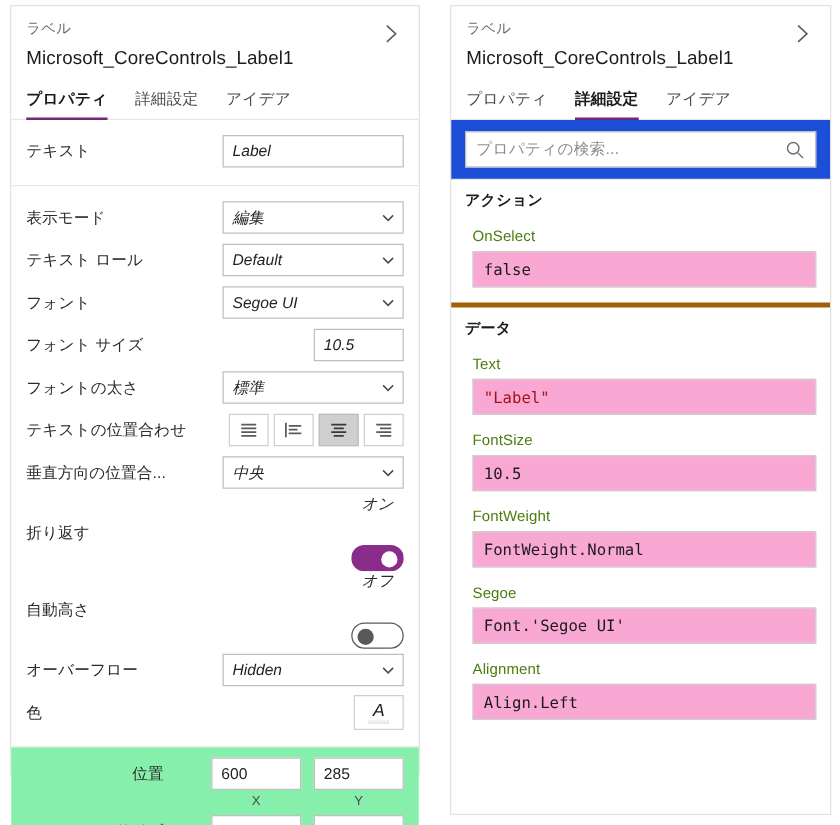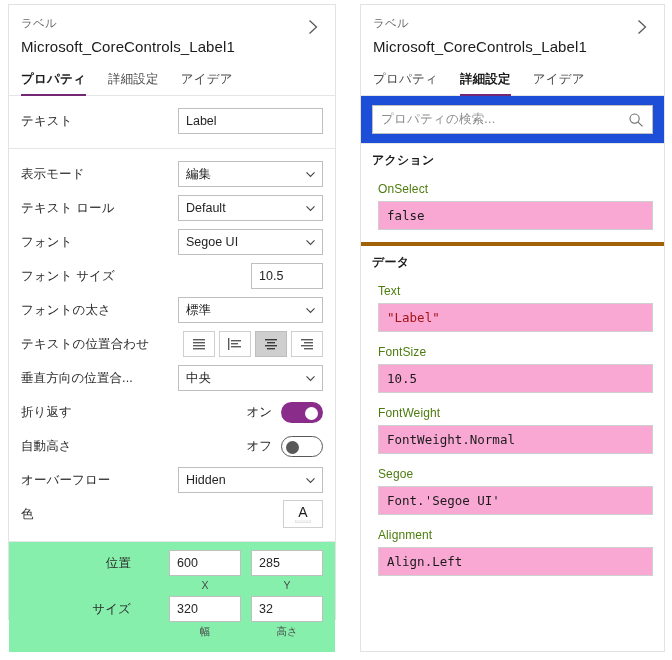--- a/index.html
+++ b/index.html
@@ -56,21 +56,21 @@
   .group { border-bottom: 1px solid #e6e6e6; padding: 8px 12px 10px 12px; }
   .group.last { border-bottom: none; }
   .row {
     display: flex; align-items: center; min-height: 34px;
     justify-content: space-between;
   }
   .rlabel {
     font-size: 12.5px; color: #2b2b2b; letter-spacing: .1px;
     white-space: nowrap; flex: 0 0 auto;
   }
-  .rctl { flex: 0 0 auto; display:flex; align-items:flex-start; }
+  .rctl { flex: 0 0 auto; display:flex; align-items:flex-start;font-style:italic; }
 
   .field {
     width: 145px; height: 26px; border: 1px solid #bfbfbf;
     background: #fff; font-size: 12.5px; color: #242424;
     padding: 0 7px; line-height: 24px; display: flex; align-items: center;
   }
   .field.small { width: 72px; }
 
   .select {
     width: 145px; height: 26px; border: 1px solid #bfbfbf;
@@ -82,21 +82,21 @@
 
   
   .seg { display: flex; gap: 4px; }
   .segbtn {
     width: 32px; height: 26px; border: 1px solid #cfcfcf; background: #fff;
     display: flex; align-items: center; justify-content: center; cursor: pointer;
   }
   .segbtn.sel { background: #cfcfcf; border-color: #bdbdbd; }
 
   
-  .toggle-wrap { display: flex; align-items: center; gap: 9px; }
+  .toggle-wrap { display: flex; align-items: center; gap: 24px; flex-direction: column; }
   .toggle-text { font-size: 12.5px; color: #2b2b2b; }
   .tgl {
     width: 42px; height: 21px; border-radius: 11px; position: relative;
     cursor: pointer; border: 1px solid transparent;
   }
   .tgl.on { background: #8a2d8a; }
   .tgl.off { background: #ffffff; border: 1px solid #595959; }
   .tgl .knob { position: absolute; top: 4px; border-radius: 50%; }
   .tgl.on .knob  { right: 4px; width: 13px; height: 13px; background: #ffffff; }
   .tgl.off .knob { left: 4px;  width: 13px; height: 13px; background: #595959; }

